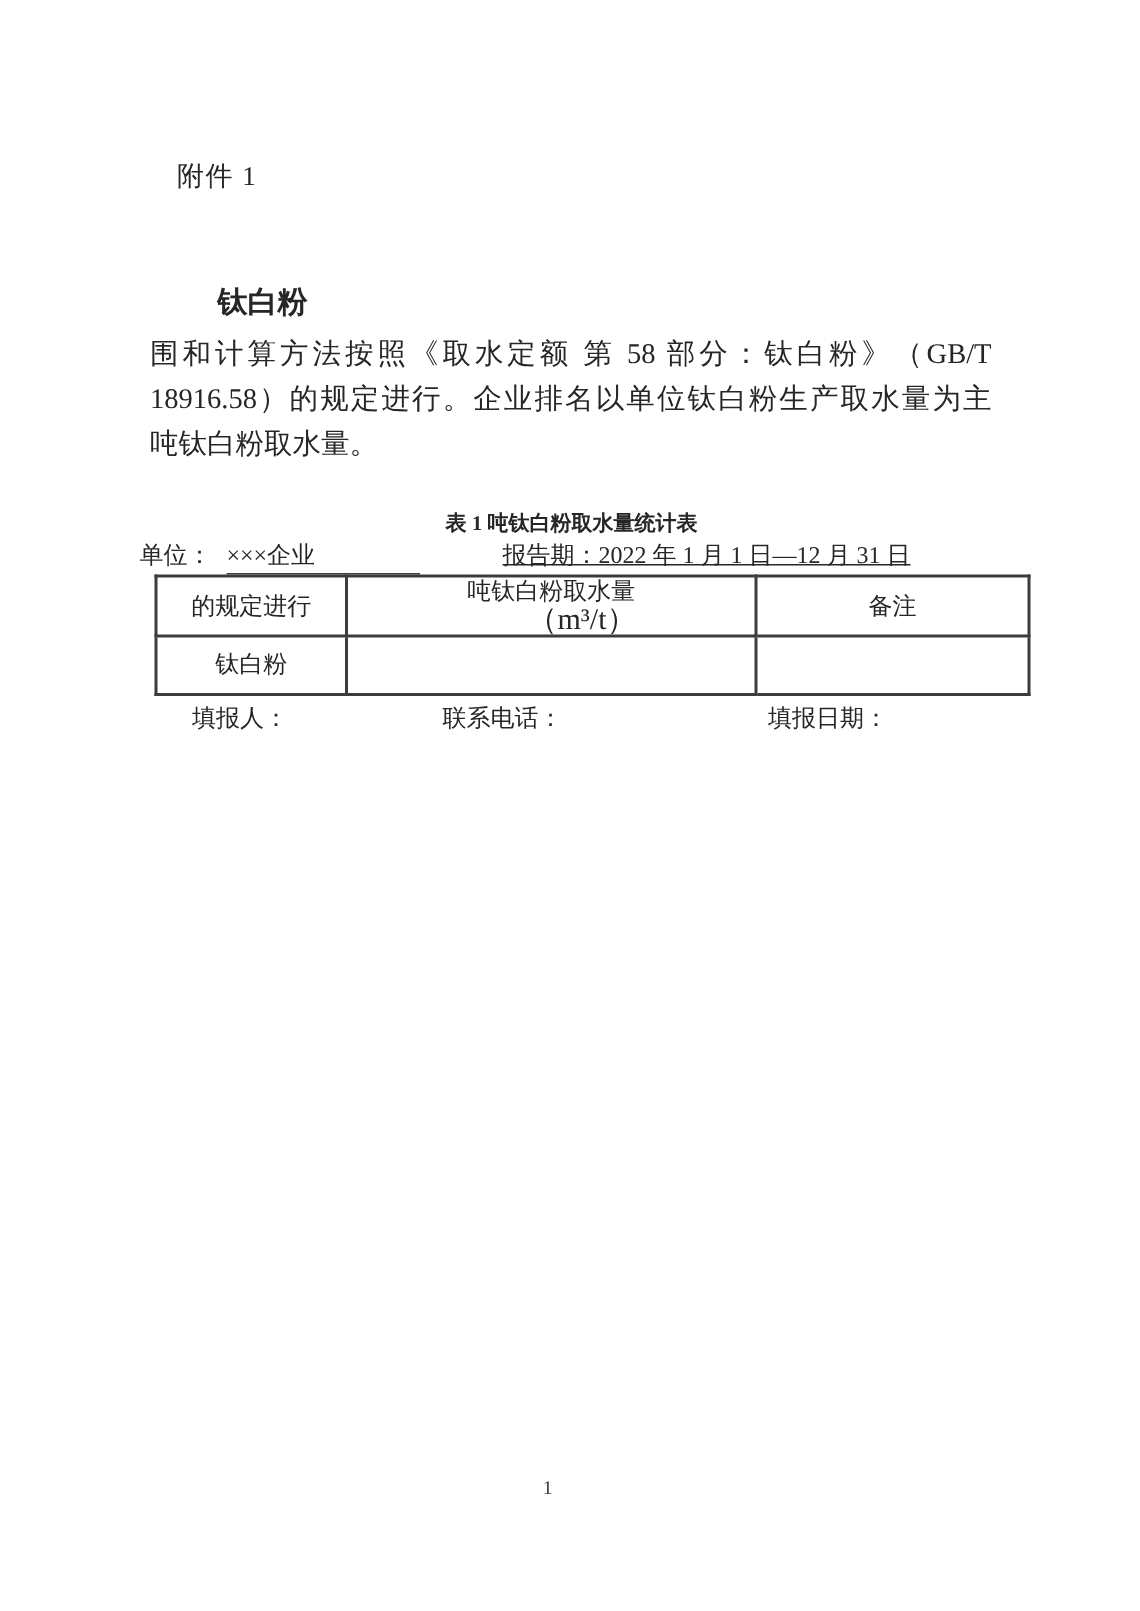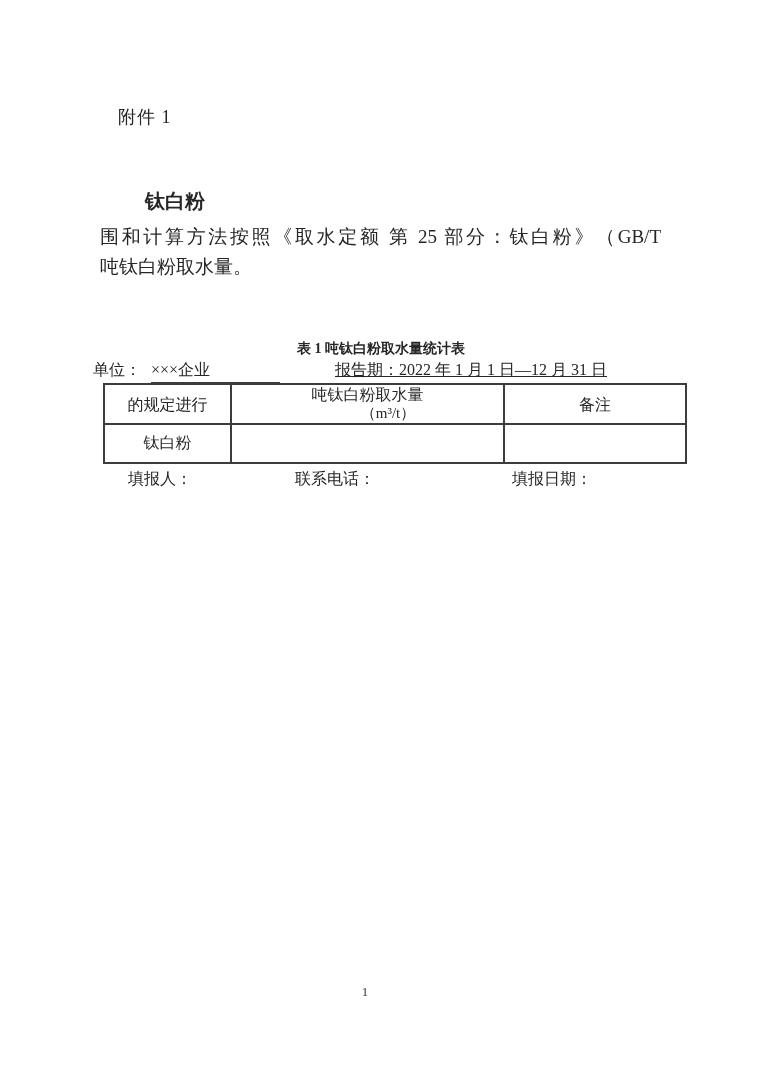--- a/index.html
+++ b/index.html
@@ -68,21 +68,21 @@
   }
   .stats-table td {
     border: 2px solid #3c3c3c;
     text-align: center;
     vertical-align: middle;
     font-size: 16px;
     padding: 0;
   }
   .stats-table .header-row td { height: 37px; line-height: 19px; }
   .stats-table .data-row td { height: 37px; }
-  .unit-sub { font-size: 15px; padding-left: 41px; }
+  .unit-sub { font-size: 20px; padding-left: 41px; }
   .sign-row {
     position: absolute;
     left: 0; top: 469px;
     width: 760px;
     height: 20px;
     font-size: 16px;
   }
   .s1 { position: absolute; left: 128px; }
   .s2 { position: absolute; left: 295px; }
   .s3 { position: absolute; left: 512px; }
@@ -98,21 +98,22 @@
 </head>
 <body>
 
 <div class="page">
 
   <div class="attachment">附件 1</div>
 
   <div class="heading">钛白粉</div>
 
   <div class="body-text">
-    <div class="bline just">围和计算方法按照《取水定额 第 25 部分：钛白粉》（GB/T</div>
+    <div class="bline just">围和计算方法按照《取水定额 第 58 部分：钛白粉》（GB/T</div>
+    <div class="bline just">18916.58）的规定进行。企业排名以单位钛白粉生产取水量为主</div>
     <div class="bline">吨钛白粉取水量。</div>
   </div>
 
   <div class="caption">表 1  吨钛白粉取水量统计表</div>
 
   <div class="meta">
     <span class="unit-label">单位：</span>
     <span class="unit-value">×××企业</span>
     <span class="report-period">报告期：2022 年 1 月 1 日—12 月 31 日</span>
   </div>

